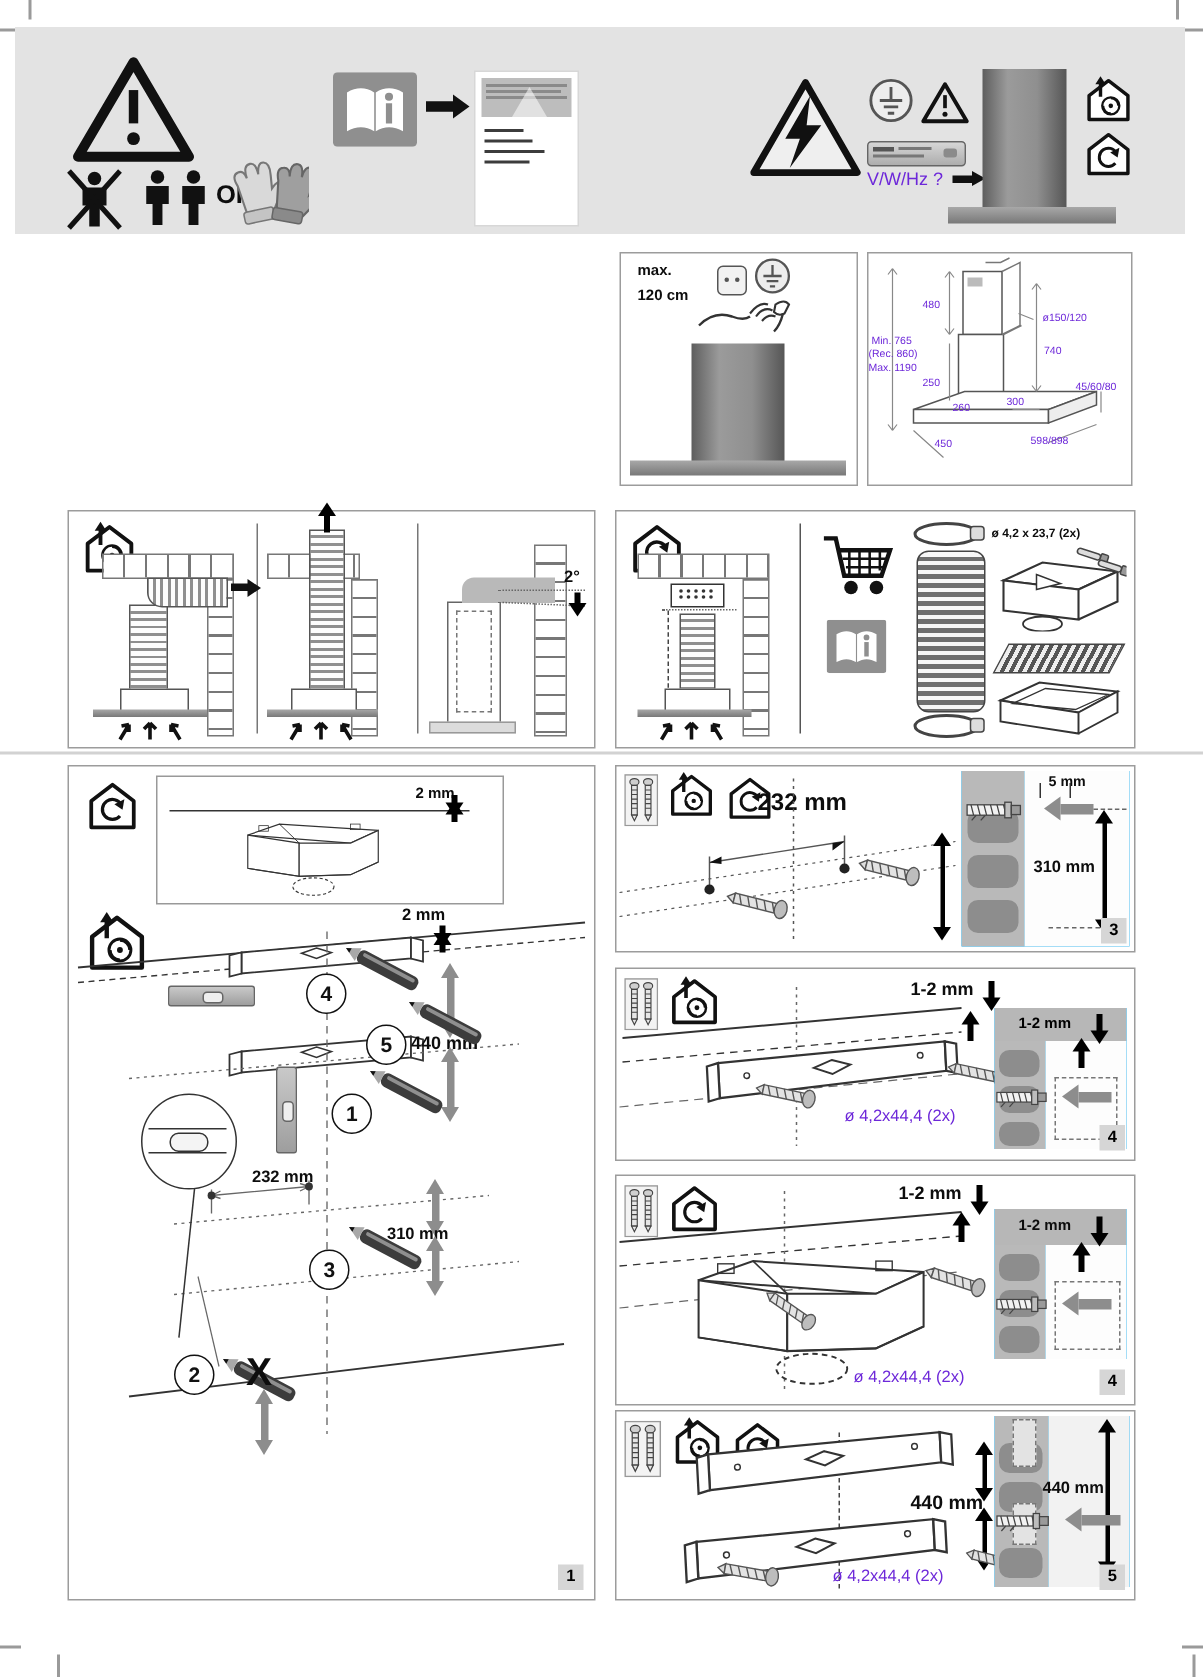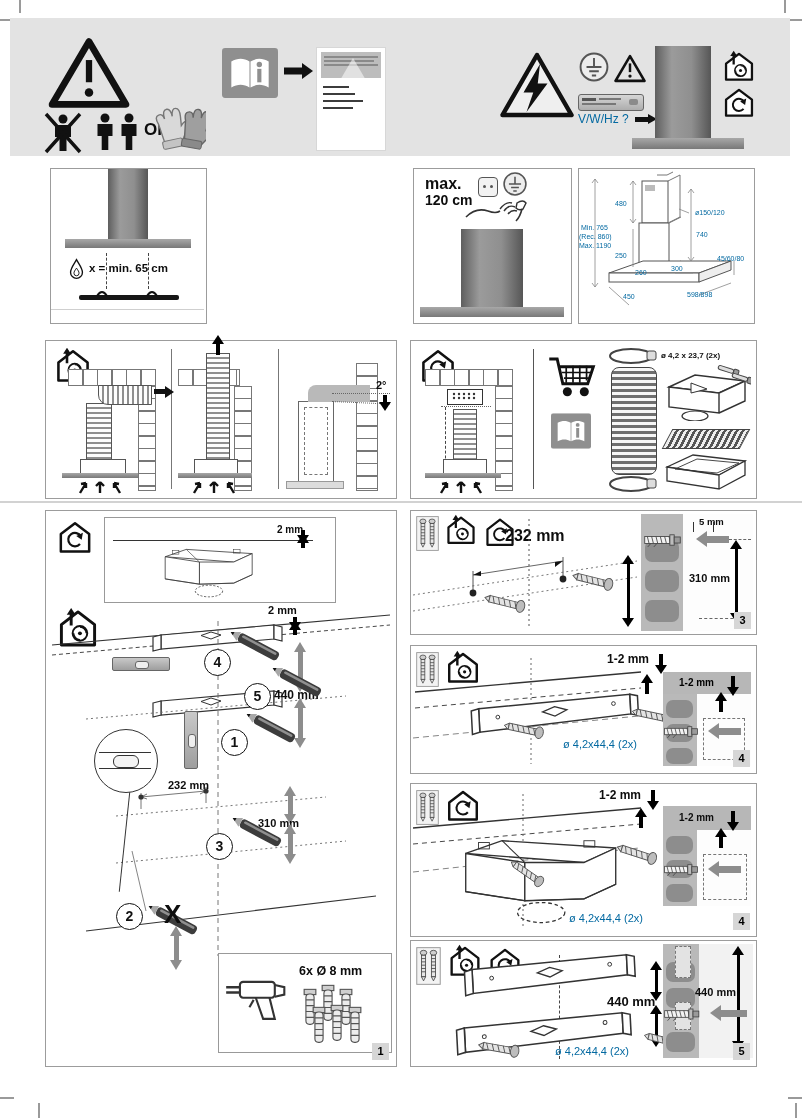--- a/index.html
+++ b/index.html
@@ -1,21 +1,21 @@
 <!DOCTYPE html>
 <html><head>
 <meta charset="utf-8">
 <style>
   html,body{margin:0;padding:0;background:#fff}
   .page{position:relative;width:802px;height:1118px;background:#fff;overflow:hidden;
         font-family:"Liberation Sans",sans-serif;color:#111}
   .p{position:absolute}
   .panel{position:absolute;background:#fff;border:1px solid #9c9c9c}
   .lbl{position:absolute;font-weight:bold;white-space:nowrap;color:#0d0d0d}
-  .rlbl{position:absolute;white-space:nowrap;color:#0369a1}
+  .rlbl{position:absolute;white-space:nowrap;color:#6d28d9}
   .badge{position:absolute;width:17px;height:17px;background:#d6d6d6;color:#000;
          font:bold 11px/17px "Liberation Sans",sans-serif;text-align:center}
   .cnum{position:absolute;width:25px;height:25px;border:1.6px solid #111;border-radius:50%;
         background:#fff;font:bold 14px/25px "Liberation Sans",sans-serif;text-align:center}
   .chimney{position:absolute;background:linear-gradient(90deg,#5e5e5e,#9b9b9b 30%,#8f8f8f 65%,#565656)}
   .canopy{position:absolute;background:linear-gradient(180deg,#a8a8a8,#787878)}
   .hob{position:absolute;background:#161616;border-radius:2px}
   .dashV{position:absolute;border-left:1.5px dashed #444}
   .dotH{position:absolute;border-top:1px dotted #666}
   .duct{position:absolute;border:1px solid #555;background:repeating-linear-gradient(180deg,#fdfdfd 0 3px,#8f8f8f 3px 5px)}
@@ -247,40 +247,25 @@
     <div class="chimney" style="left:645px;top:28px;width:56px;height:92px"></div>
     <div class="canopy" style="left:622px;top:120px;width:112px;height:11px"></div>
     <svg class="p" style="left:712px;top:32px" width="34" height="32" viewBox="0 0 44 42">
         <use href="#houseB"></use>
       </svg>
     <svg class="p" style="left:712px;top:68px" width="34" height="32" viewBox="0 0 44 42">
         <use href="#houseC"></use>
       </svg>
   </div>
 
-  <div class="panel" style="left:50px;top:168px;width:155px;height:154px">
-    <div class="chimney" style="left:57px;top:0;width:40px;height:72px"></div>
-    <div class="canopy" style="left:14px;top:70px;width:126px;height:9px"></div>
-    <div class="dashV" style="left:55px;top:84px;height:36px"></div>
-    <div class="dashV" style="left:97px;top:84px;height:36px"></div>
-    <svg class="p" style="left:17px;top:89px" width="17" height="22" viewBox="0 0 20 26">
-        <use href="#flame"></use>
-      </svg>
-    <div class="lbl" style="left:38px;top:93px;font-size:11.5px">x = min. 65 cm</div>
-    <div class="hob" style="left:28px;top:126px;width:100px;height:5px"></div>
-    <svg class="p" style="left:44px;top:118px" width="68" height="10" viewBox="0 0 68 10">
-      <path d="M2 9 q5 -8 10 0 M52 9 q5 -8 10 0" fill="none" stroke="#111" stroke-width="2"></path>
-    </svg>
-    <div class="p" style="left:0;top:140px;width:153px;height:1px;background:#cfcfcf"></div>
-  </div>
 
 
   <div class="panel" style="left:413px;top:168px;width:157px;height:154px">
-    <div class="lbl" style="left:11px;top:6px;font-size:16px">max.</div>
-    <div class="lbl" style="left:11px;top:23px;font-size:14px">120 cm</div>
+    <div class="lbl" style="left:11px;top:6px;font-size:10px">max.</div>
+    <div class="lbl" style="left:11px;top:23px;font-size:10px">120 cm</div>
     <div class="p" style="left:64px;top:8px;width:18px;height:18px;background:#f2f2f2;border:1.6px solid #555;border-radius:4px">
       <div class="p" style="left:4px;top:7px;width:3px;height:3px;background:#555;border-radius:50%"></div>
       <div class="p" style="left:11px;top:7px;width:3px;height:3px;background:#555;border-radius:50%"></div>
     </div>
     <svg class="p" style="left:88px;top:2px" width="26" height="26" viewBox="0 0 30 30">
         <use href="#ground"></use>
       </svg>
     <svg class="p" style="left:48px;top:28px" width="70" height="34" viewBox="0 0 70 34">
       <path d="M4 20 q10 -10 22 -6 q8 3 12 0" fill="none" stroke="#333" stroke-width="1.6"></path>
       <path d="M38 12 q6 -8 12 -6 m-8 8 q5 -7 11 -4 m-7 7 q4 -5 9 -3" fill="none" stroke="#333" stroke-width="1.4"></path>
@@ -524,44 +509,20 @@
     <div class="p" style="left:48px;top:218px;width:62px;height:62px;border:1.4px solid #333;border-radius:50%;background:#fff">
       <div class="p" style="left:4px;top:22px;width:52px;height:1.4px;background:#333"></div>
       <div class="p" style="left:4px;top:38px;width:52px;height:1.4px;background:#333"></div>
       <div class="p" style="left:18px;top:25px;width:24px;height:11px;border:1.4px solid #333;border-radius:6px;background:#f4f4f4"></div>
     </div>
     <div class="p" style="left:78px;top:281px;width:1px;height:100px;background:#333;transform:rotate(6deg)"></div>
 
     <div class="lbl" style="left:118px;top:388px;font-size:26px">X</div>
     <div class="gdbl" style="left:128px;top:424px;height:26px"></div>
 
-    <div class="p" style="left:172px;top:442px;width:172px;height:98px;border:1px solid #999">
-      <svg class="p" style="left:4px;top:16px" width="74" height="64" viewBox="0 0 70 60">
-          <use href="#drill"></use>
-        </svg>
-      <div class="lbl" style="left:80px;top:10px;font-size:12.5px">6x Ø 8 mm</div>
-      <svg class="p" style="left:84px;top:34px" width="14" height="40" viewBox="0 0 12 34">
-          <use href="#plugV"></use>
-        </svg>
-      <svg class="p" style="left:102px;top:30px" width="14" height="40" viewBox="0 0 12 34">
-          <use href="#plugV"></use>
-        </svg>
-      <svg class="p" style="left:120px;top:34px" width="14" height="40" viewBox="0 0 12 34">
-          <use href="#plugV"></use>
-        </svg>
-      <svg class="p" style="left:93px;top:52px" width="14" height="40" viewBox="0 0 12 34">
-          <use href="#plugV"></use>
-        </svg>
-      <svg class="p" style="left:111px;top:50px" width="14" height="40" viewBox="0 0 12 34">
-          <use href="#plugV"></use>
-        </svg>
-      <svg class="p" style="left:129px;top:52px" width="14" height="40" viewBox="0 0 12 34">
-          <use href="#plugV"></use>
-        </svg>
-    </div>
     <div class="badge" style="left:326px;top:532px">1</div>
   </div>
 
   <div class="panel" style="left:410px;top:510px;width:345px;height:123px">
     <svg class="p" style="left:5px;top:5px" width="23" height="35" viewBox="0 0 30 46">
         <use href="#screwsPack"></use>
       </svg>
     <svg class="p" style="left:33px;top:3px" width="34" height="31" viewBox="0 0 44 42">
         <use href="#houseB"></use>
       </svg>

